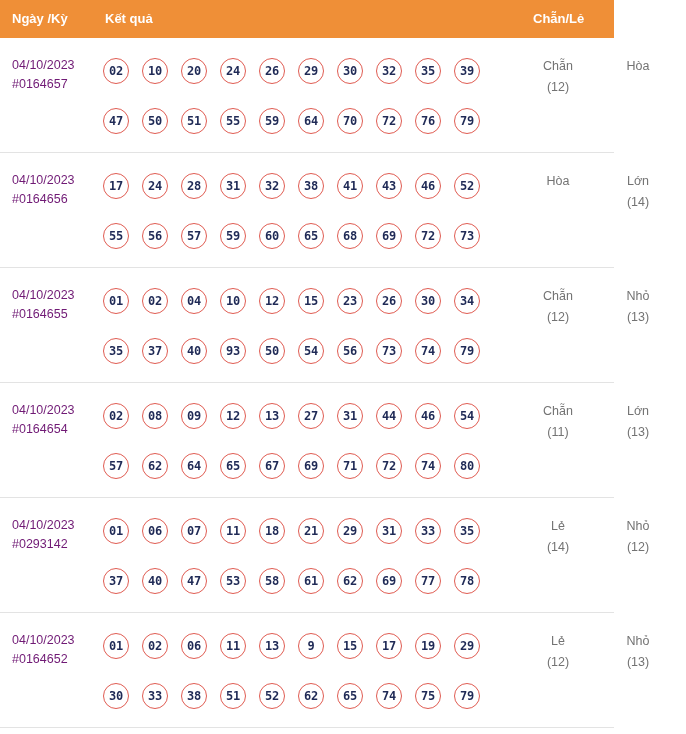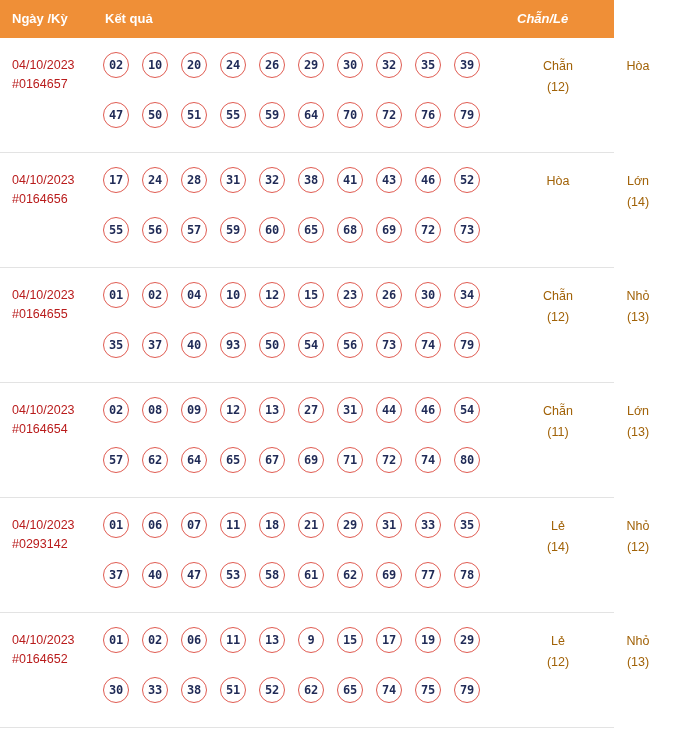--- a/index.html
+++ b/index.html
@@ -33,54 +33,54 @@
     top: 0;
     height: 38px;
     line-height: 38px;
     color: #ffffff;
     font-size: 13px;
     font-weight: bold;
     white-space: nowrap;
   }
   .th-date   { left: 12px; }
   .th-result { left: 105px; }
-  .th-parity { left: 517px; font-style: italic; }
+  .th-parity { left: 533px; }
   .th-size   { left: 609px; }
 
   
   .table-body { position: relative; }
 
   .result-row {
     position: relative;
     height: 115px;
     border-bottom: 1px solid #e3e3e3;
   }
 
   .cell-date {
     position: absolute;
     left: 12px;
     top: 18px;
     width: 86px;
-    color: #b91c1c;
+    color: #701a75;
     font-size: 12.5px;
     line-height: 19px;
     white-space: nowrap;
   }
   .cell-date .draw-id { display: block; }
 
   .cell-balls {
     position: absolute;
     left: 103px;
     top: 14px;
     width: 400px;
   }
   .ball-line {
     height: 38px;
     display: flex;
-    align-items: flex-start;
+    align-items: center;
   }
   .ball-line + .ball-line { margin-top: 12px; }
 
   .ball {
     width: 26px;
     height: 26px;
     min-width: 26px;
     border: 1.4px solid #e05c52;
     border-radius: 50%;
     color: #1f2a56;
@@ -92,21 +92,21 @@
     margin-right: 13px;
     font-family: "DejaVu Sans Mono", "Liberation Mono", monospace;
     letter-spacing: -0.3px;
     background: #ffffff;
   }
   .ball:last-child { margin-right: 0; }
 
   .cell-parity, .cell-size {
     position: absolute;
     top: 18px;
-    color: #a16207;
+    color: #737373;
     font-size: 12.5px;
     line-height: 21px;
     text-align: center;
     white-space: nowrap;
   }
   .cell-parity { left: 520px; width: 76px; }
   .cell-size   { left: 600px; width: 76px; }
   .cell-parity .count, .cell-size .count { display: block; }
   .cell-parity .count:empty, .cell-size .count:empty { display: none; }
 </style>

